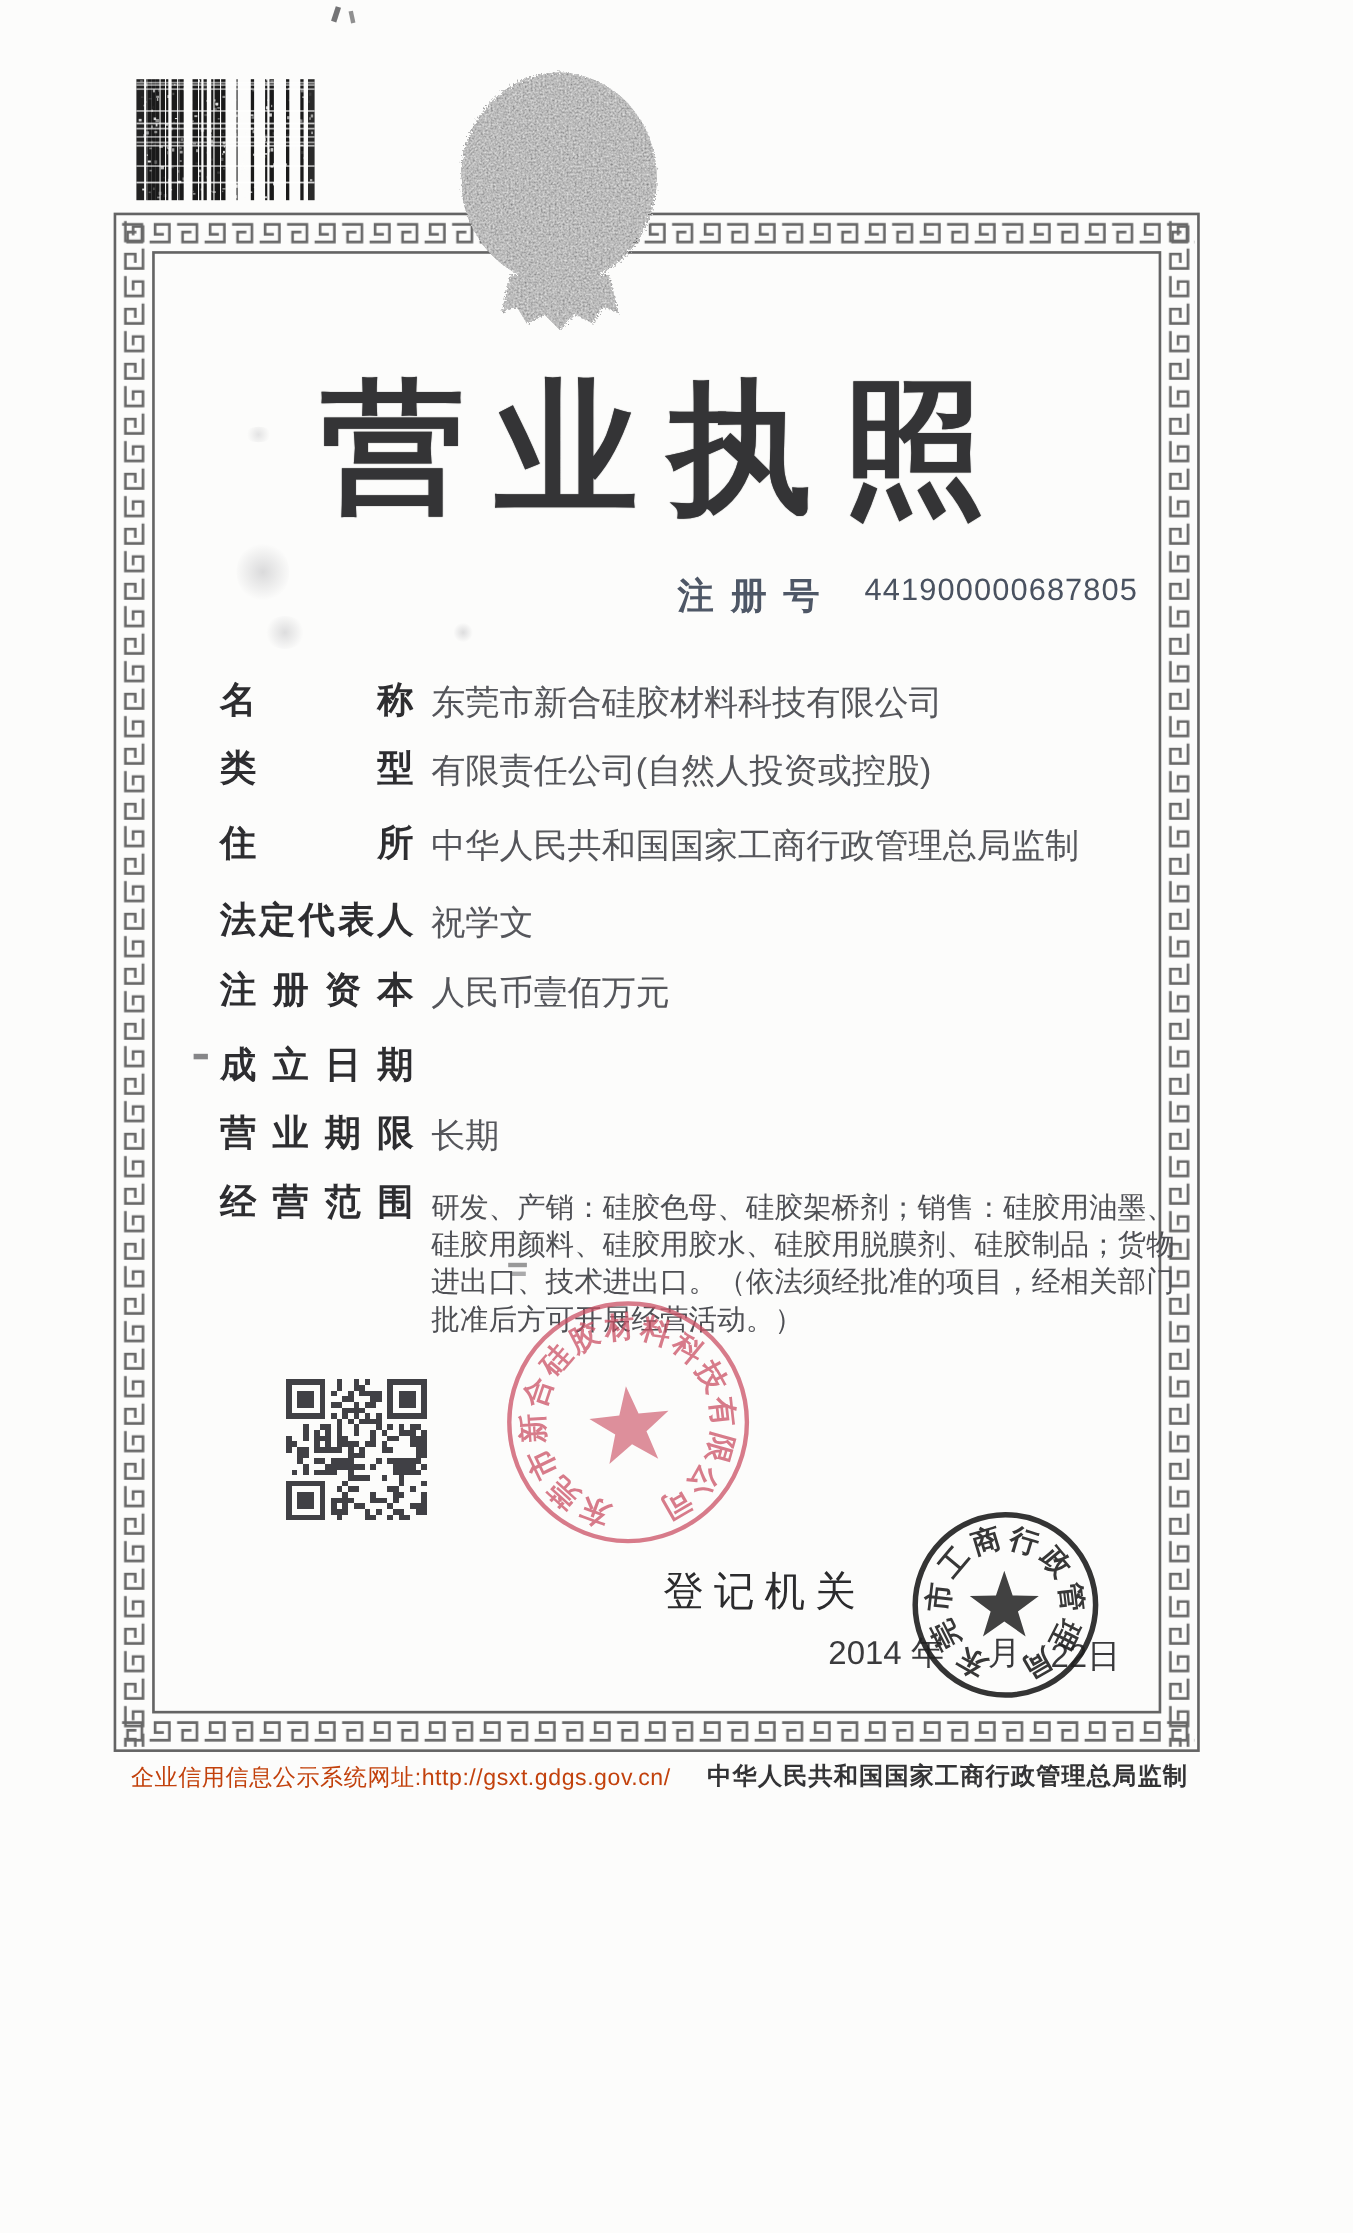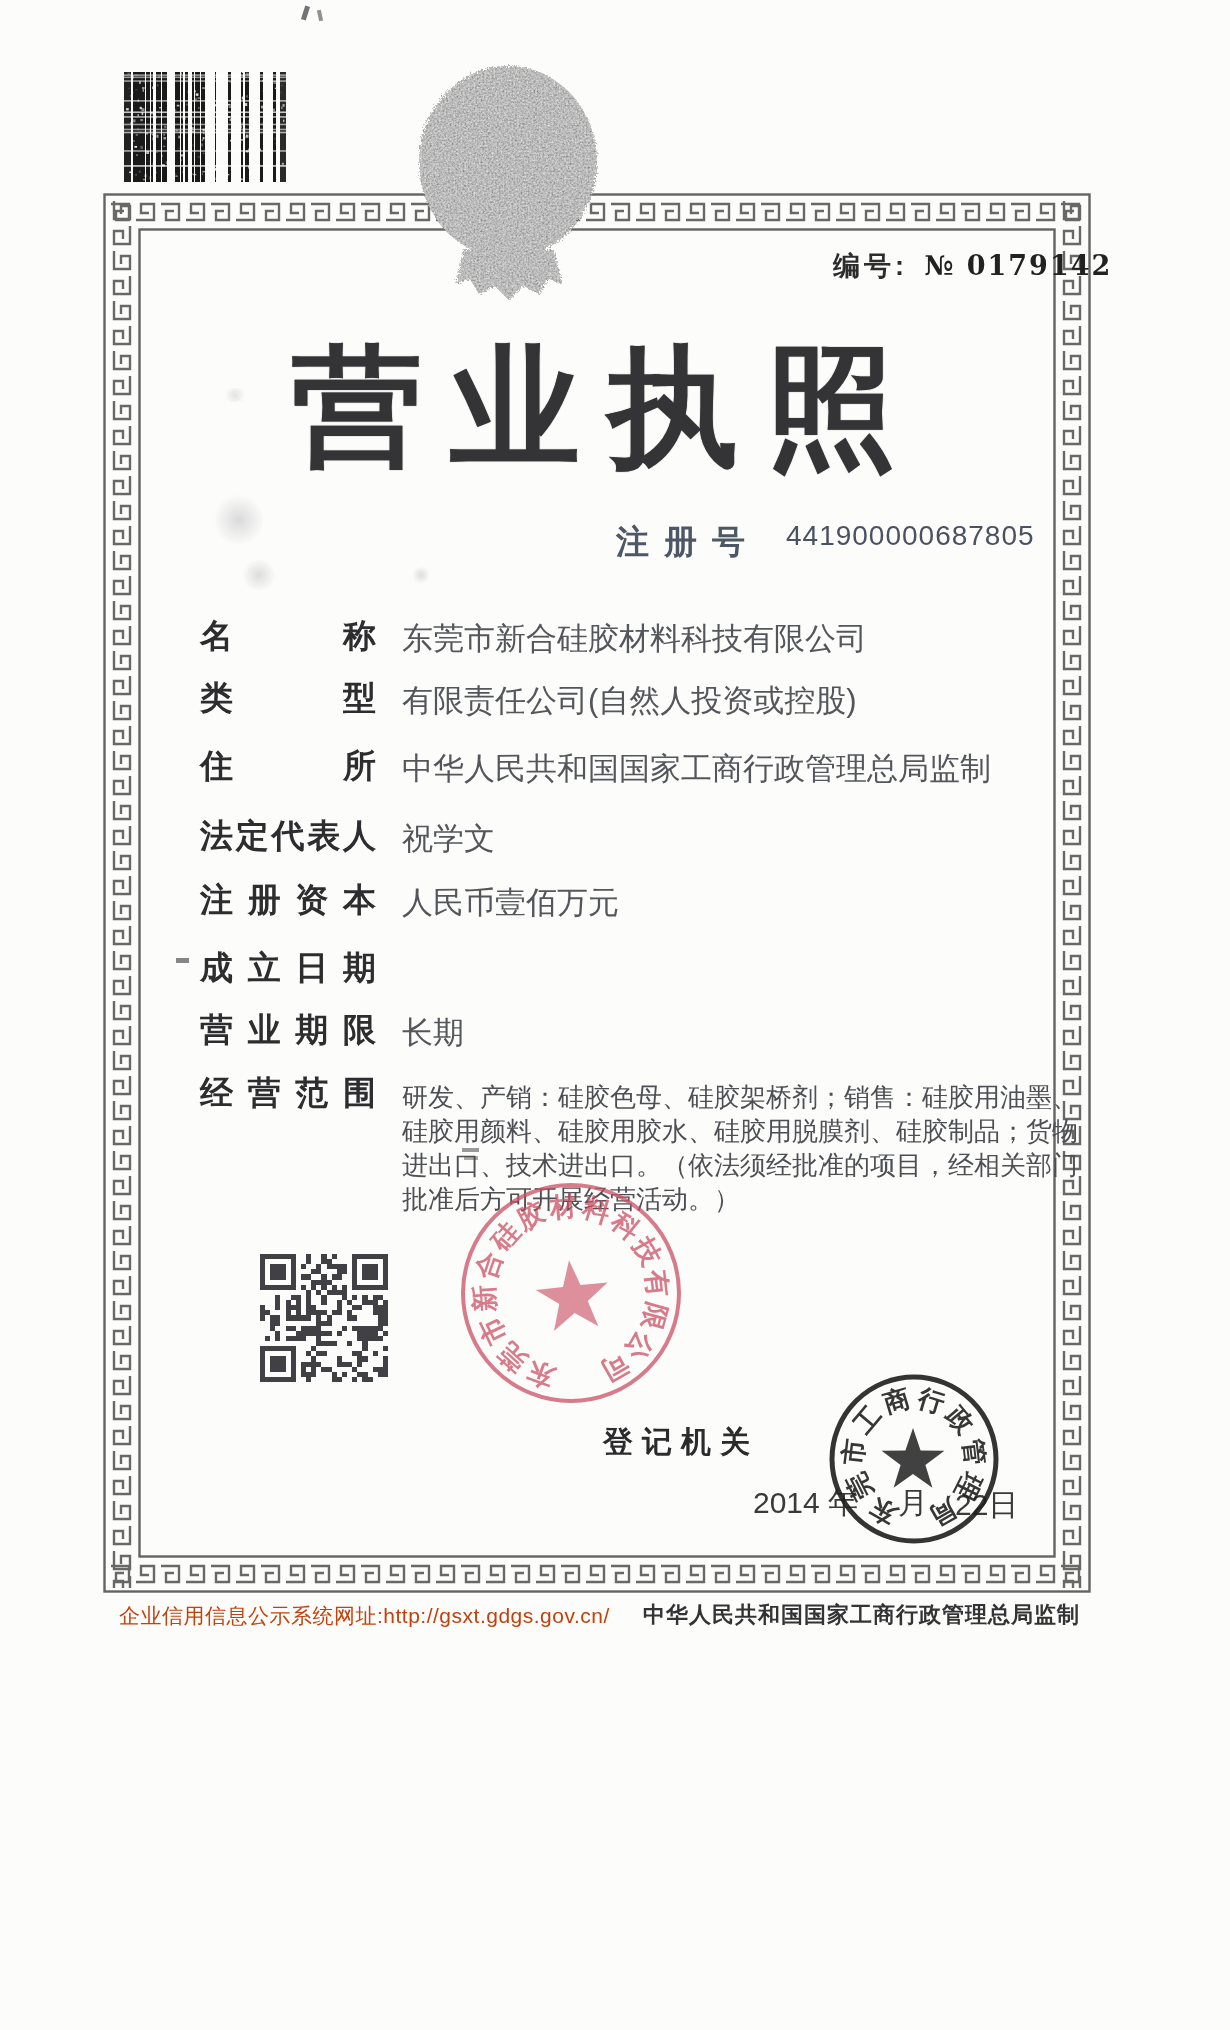--- a/index.html
+++ b/index.html
@@ -16,24 +16,24 @@
              font-weight:900;letter-spacing:28px;white-space:nowrap;color:#343436;
              text-shadow:0 0 1px #555;}
 
   .regno{position:absolute;left:616px;top:520px;display:flex;align-items:flex-start;white-space:nowrap;color:#4e5766;}
   .regno-label{font-size:33px;font-weight:600;letter-spacing:15px;}
   .regno-value{margin-left:26px;font-size:28px;letter-spacing:1px;color:#4a5260;}
 
   .field-row{position:absolute;left:200px;width:880px;display:flex;align-items:flex-start;}
   .field-label{width:176px;display:flex;justify-content:space-between;
                font-size:33px;font-weight:700;color:#2d2d30;line-height:1.1;flex:none;}
-  .field-value{margin-left:26px;width:676px;font-size:31px;color:#55565b;line-height:36px;padding-top:3px;}
+  .field-value{margin-left:16px;width:676px;font-size:31px;color:#55565b;line-height:36px;padding-top:3px;}
   .field-value.para{font-size:26px;line-height:34px;width:690px;color:#4e4f54;padding-top:5px;}
 
-  .registrar-row{position:absolute;left:603px;top:1422px;font-size:30px;font-weight:700;
+  .registrar-row{position:absolute;left:603px;top:1422px;font-size:37px;font-weight:400;
                  letter-spacing:9px;color:#2b2b2d;white-space:nowrap;}
   .date-line{position:absolute;left:753px;top:1483px;font-size:30px;color:#3a3a3c;white-space:nowrap;z-index:5;}
   .date-line .dm{position:absolute;left:145px;top:0;}
   .date-line .dd{position:absolute;left:202px;top:2px;}
 
   .footer-left{position:absolute;left:119px;top:1602px;font-size:21px;color:#c2410c;letter-spacing:.5px;white-space:nowrap;}
   .footer-right{position:absolute;right:150px;top:1600px;font-size:22px;font-weight:600;
                 letter-spacing:1px;color:#333335;white-space:nowrap;text-align:center;}
 
   .red-seal{filter:blur(.4px);opacity:.74;z-index:4;}
@@ -385,24 +385,20 @@
             <feMergeNode in="wsIn"></feMergeNode>
           </feMerge>
       </filter>
     </defs>
     <g filter="url(#grainF)">
       <ellipse cx="96" cy="102" rx="89" ry="96" fill="#46464b"></ellipse>
       <path d="M52 190 L142 190 L150 224 L136 219 L127 234 L111 226 L97 240 L83 226 L67 234 L58 219 L44 224 Z" fill="#46464b"></path>
     </g>
   </svg>
 
-  <div class="serial">
-    <span class="serial-label">编号:</span>
-    <span class="serial-value">№ 0179142</span>
-  </div>
 
   <h1 class="doc-title">营业执照</h1>
 
   <div class="regno">
     <span class="regno-label">注册号</span>
     <span class="regno-value">441900000687805</span>
   </div>
 
   <div id="fields">
       <div class="field-row" style="top: 618px;">

